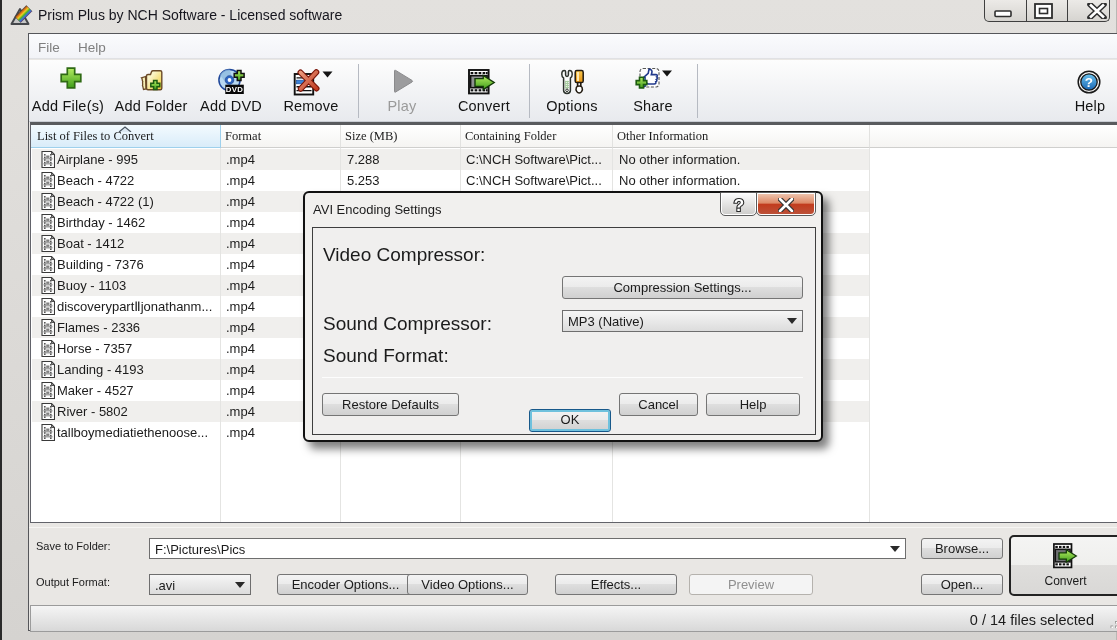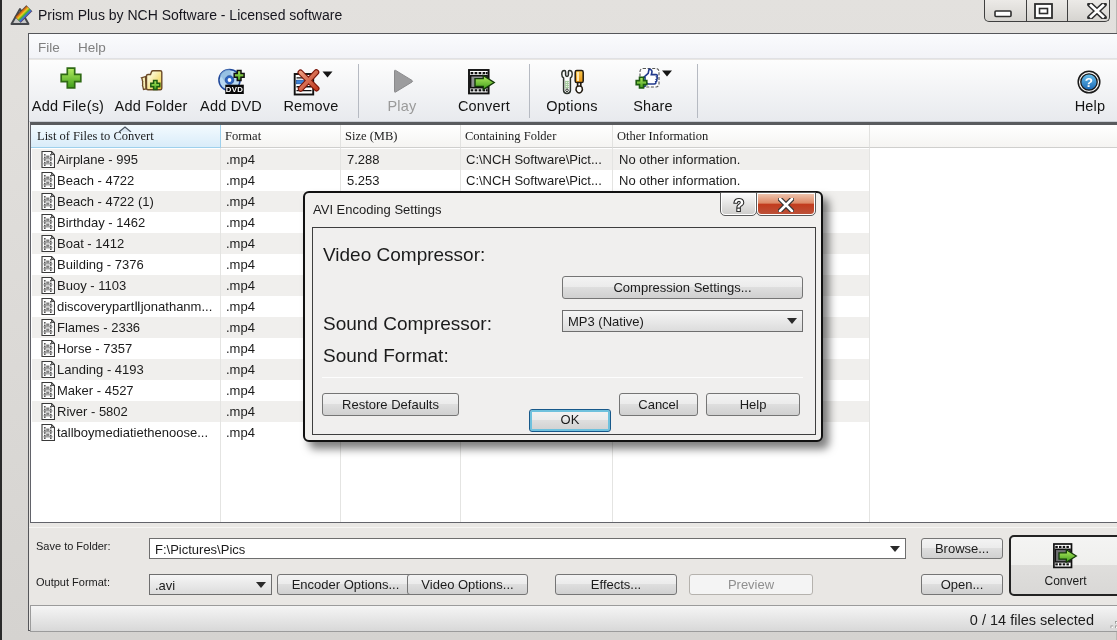--- a/index.html
+++ b/index.html
@@ -619,21 +619,21 @@
     <div class="vline" style="left:838px"></div>
 </div>
   <div id="bottom"></div>
     <div class="plabel" style="left:7px;top:506px">Save to Folder:</div>
     <div class="field" style="left:120px;top:504px;width:757px;height:21px">
       <span style="position:absolute;left:5px;top:3px">F:\Pictures\Pics</span>
       <span class="arr"></span>
     </div>
     <div class="btn" style="left:892px;top:504px;width:82px;height:21px;line-height:19px">Browse...</div>
     <div class="plabel" style="left:7px;top:542px">Output Format:</div>
-    <div class="combo" style="left:120px;top:540px;width:123px;height:21px">
+    <div class="combo" style="left:120px;top:540px;width:102px;height:21px">
       <span style="position:absolute;left:5px;top:3px">.avi</span>
       <span class="arr"></span>
     </div>
     <div class="btn" style="left:248px;top:540px;width:137px;height:21px;line-height:19px">Encoder Options...</div>
     <div class="btn" style="left:378px;top:540px;width:121px;height:21px;line-height:19px">Video Options...</div>
     <div class="btn" style="left:526px;top:540px;width:122px;height:21px;line-height:19px">Effects...</div>
     <div class="btn dis" style="left:660px;top:540px;width:124px;height:21px;line-height:19px">Preview</div>
     <div class="btn" style="left:892px;top:540px;width:82px;height:21px;line-height:19px">Open...</div>
     <div class="btn" id="convbig" style="left:980px;top:501px;width:113px;height:61px;border:2px solid #222;border-radius:5px;background:linear-gradient(#f4f4f3 0%,#efefed 49%,#dfdedc 50%,#d9d8d6 100%)">
       <svg style="position:absolute;left:42px;top:6px" width="26" height="26" viewBox="0 0 26 26">

